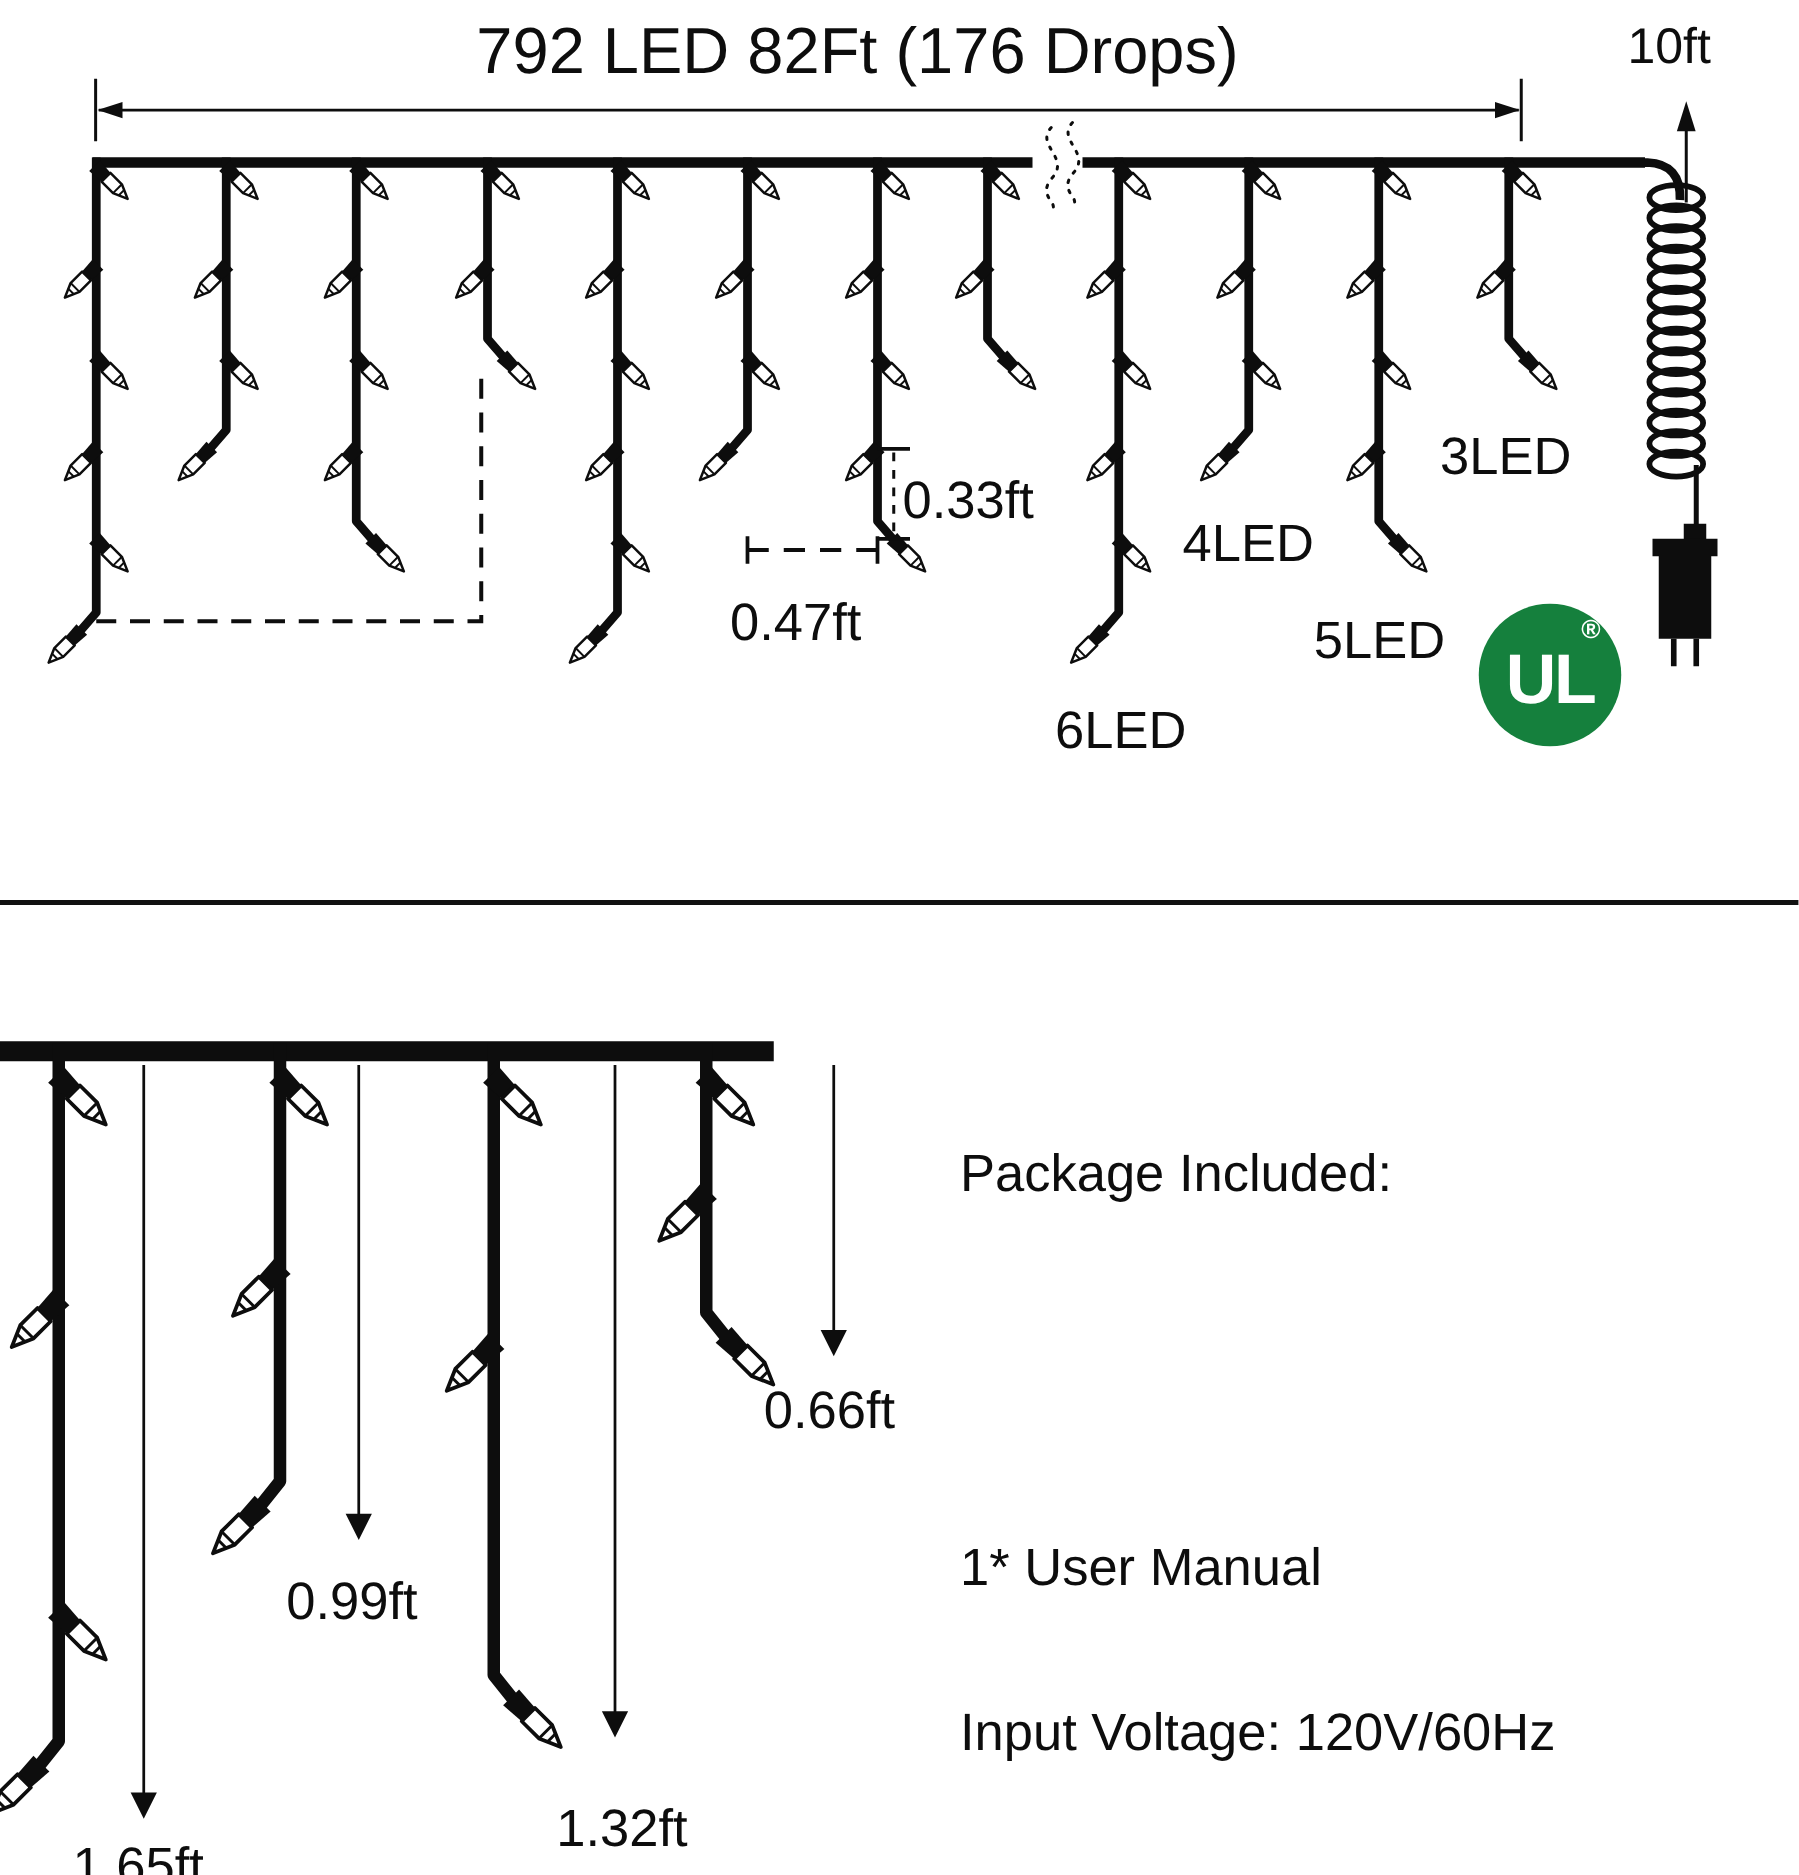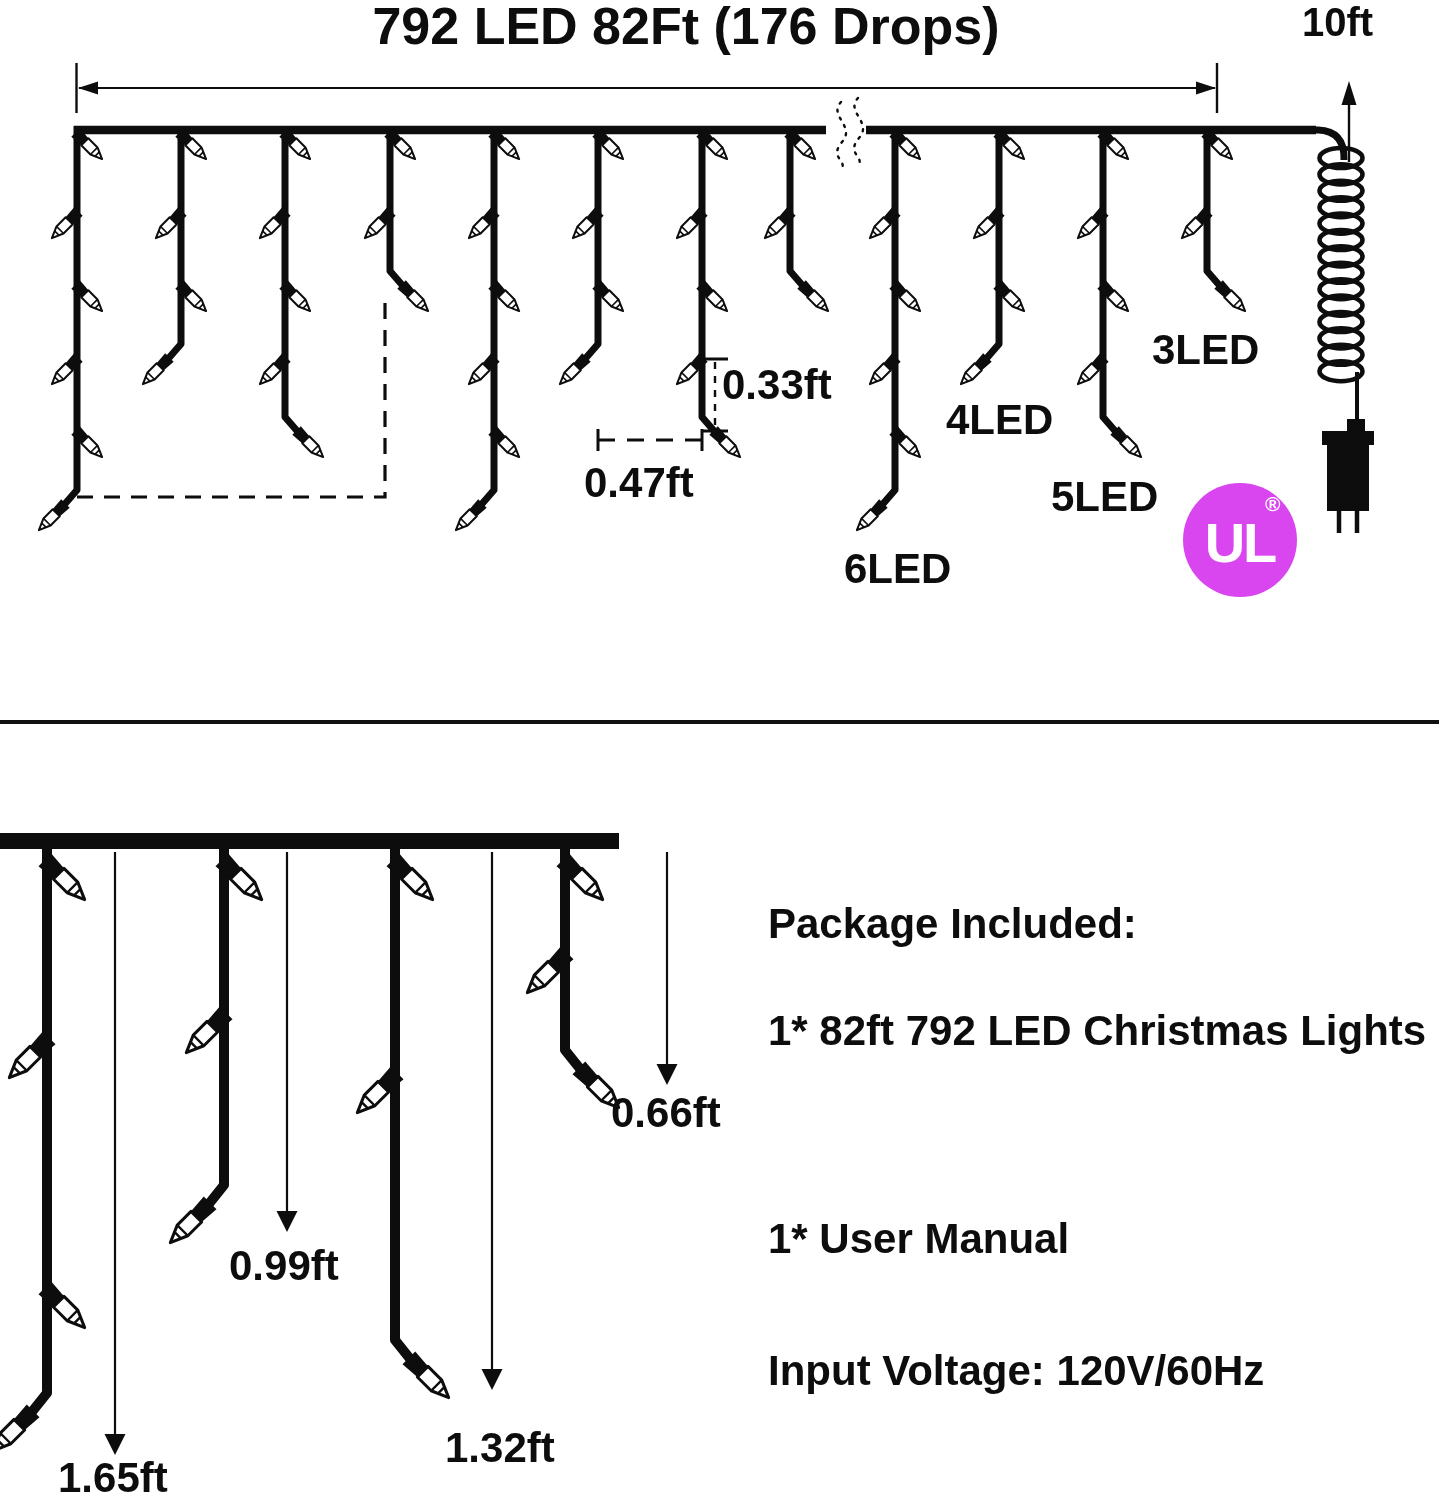--- a/index.html
+++ b/index.html
@@ -2,30 +2,30 @@
 <html><head>
 <meta charset="utf-8">
 <style>
   html,body{margin:0;padding:0;background:#ffffff}
   #canvas{
     position:relative;width:1439px;height:1500px;background:#fff;
     font-family:"Liberation Sans",sans-serif;overflow:hidden;
   }
   #art{position:absolute;left:0;top:0}
   .lbl{
-    position:absolute;font-weight:bold;color:#0d0d0d;
-    white-space:nowrap;line-height:1;letter-spacing:0;
+    position:absolute;font-weight:normal;color:#0d0d0d;
+    white-space:nowrap;line-height:1;letter-spacing:0;margin-top:15px;
   }
   .f42{font-size:42px}
   .f48{font-size:40px}
   .title{font-size:52px;transform:translateX(-50%)}
   .divider{position:absolute;left:0;top:720px;width:1439px;height:4px;background:#111}
   .ul-badge{
     position:absolute;left:1183px;top:483px;width:114px;height:114px;
-    border-radius:50%;background:#d946ef;
+    border-radius:50%;background:#15803d;
   }
   .ul-mark{
     position:absolute;left:50%;top:53%;transform:translate(-50%,-50%);
     color:#fff;font-weight:bold;font-size:56px;letter-spacing:-2px;line-height:1;
   }
   .ul-reg{
     position:absolute;left:82px;top:10px;color:#fff;font-weight:bold;
     font-size:21px;line-height:1;
   }
 </style>
@@ -191,16 +191,15 @@
   </div>
 
   <div class="divider"></div>
 
   <div class="lbl f42" style="left:611px;top:1092px">0.66ft</div>
   <div class="lbl f42" style="left:229px;top:1245px">0.99ft</div>
   <div class="lbl f42" style="left:445px;top:1427px">1.32ft</div>
   <div class="lbl f42" style="left:58px;top:1457px">1.65ft</div>
 
   <div class="lbl f42" style="left:768px;top:903px">Package Included:</div>
-  <div class="lbl f42" style="left:768px;top:1010px">1* 82ft 792 LED Christmas Lights</div>
   <div class="lbl f42" style="left:768px;top:1218px">1* User Manual</div>
   <div class="lbl f42" style="left:768px;top:1350px">Input Voltage: 120V/60Hz</div>
 </div>
 
 </body></html>

